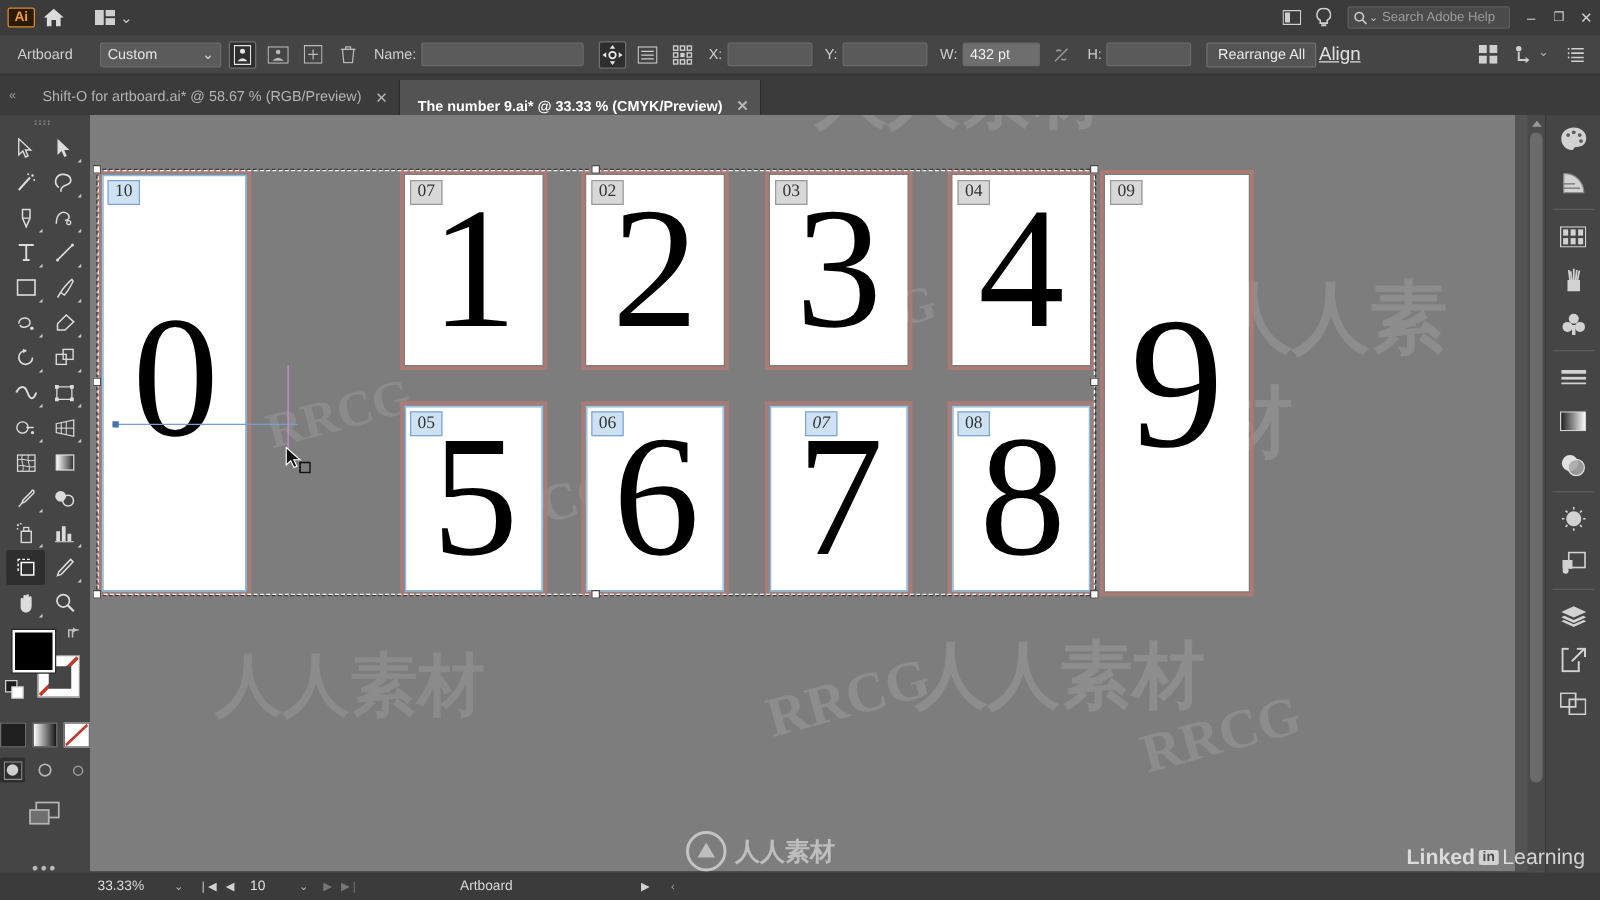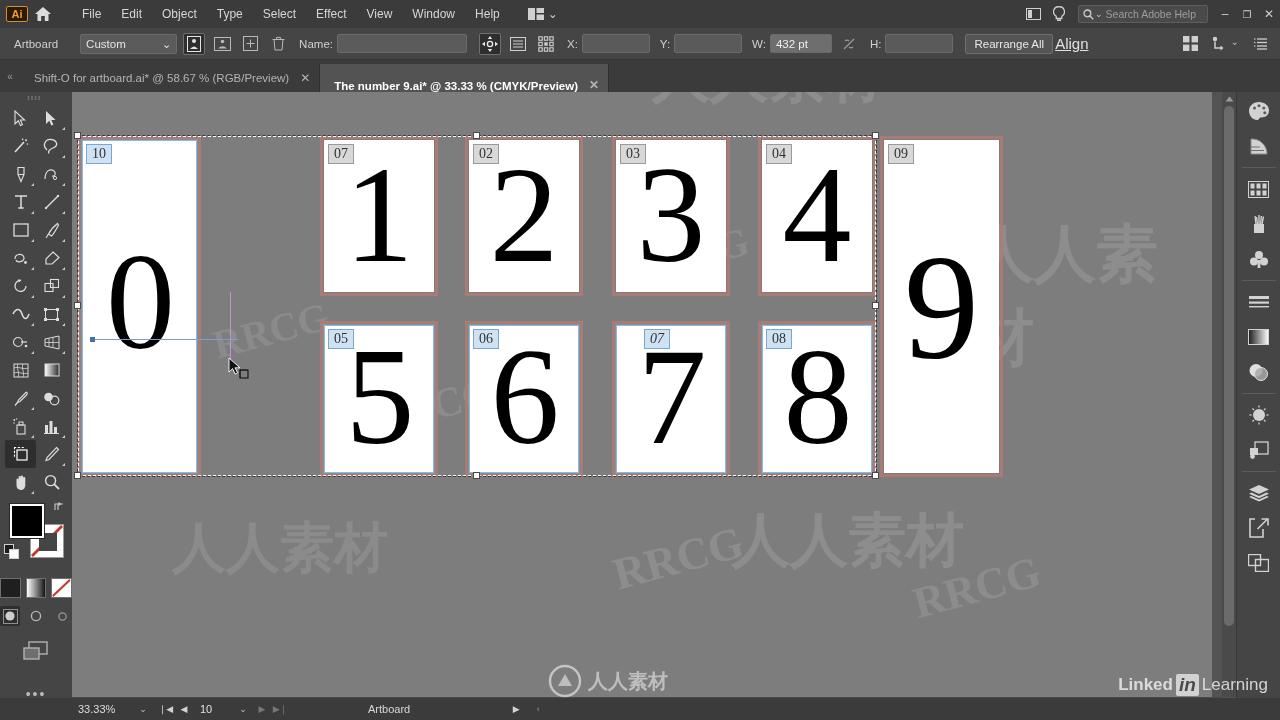--- a/index.html
+++ b/index.html
@@ -210,51 +210,40 @@
   .st-abnum { color:#e2e2e2; font-size: 11px; width: 38px; padding-left: 6px;}
   .st-artboard { color: #d8d8d8; font-size: 11px; margin-left: 80px;}
 
   .linkedin-wm {
     position: absolute; right: 12px; bottom: 24px; display:flex; align-items:center;
     font-size: 17px; color: rgba(235,235,235,0.85); font-weight: bold;
     font-family: "Liberation Sans", sans-serif;
   }
   .li-box {
     background: rgba(225,225,225,0.85); color: #4a4a4a; border-radius:2px;
-    padding: 0 3px; margin: 0 3px; font-size: 19px; font-weight:bold;font-style:italic;
+    padding: 0 3px; margin: 0 3px; font-size: 11px; font-weight:bold;
   }
   .li-light { font-weight: normal; }
 
   .center-wm {
     position:absolute; left: 548px; bottom: 22px; display:flex; align-items:center; gap:6px;
   }
   .center-wm .cn { font-size: 20px; color: rgba(255,255,255,0.5); font-family:"DejaVu Sans",sans-serif; font-weight:bold;}
 </style>
 </head>
 <body>
 
 <div id="app">
 
   <div class="menubar">
     <div class="ai-logo">Ai</div>
     <div class="home-icon">
       <svg width="18" height="16" viewBox="0 0 18 16">
           <path d="M9 1 L17 8 L14.5 8 L14.5 15 L10.8 15 L10.8 10 L7.2 10 L7.2 15 L3.5 15 L3.5 8 L1 8 Z" fill="#dcdcdc"></path>
         </svg>
-    </div>
-    <div class="menu-items">
-      <div class="menu-item">File</div>
-      <div class="menu-item">Edit</div>
-      <div class="menu-item">Object</div>
-      <div class="menu-item">Type</div>
-      <div class="menu-item">Select</div>
-      <div class="menu-item">Effect</div>
-      <div class="menu-item">View</div>
-      <div class="menu-item">Window</div>
-      <div class="menu-item">Help</div>
     </div>
     <div class="arrange-btn">
       <svg class="arrange-grid" viewBox="0 0 16 12">
           <rect x="0" y="0" width="7" height="12" fill="#cfcfcf"></rect>
           <rect x="8.5" y="0" width="7.5" height="5" fill="#cfcfcf"></rect>
           <rect x="8.5" y="6.5" width="7.5" height="5.5" fill="#cfcfcf"></rect>
         </svg>
       <span style="color:#cfcfcf;font-size:12px;line-height:6px;">⌄</span>
     </div>
 

